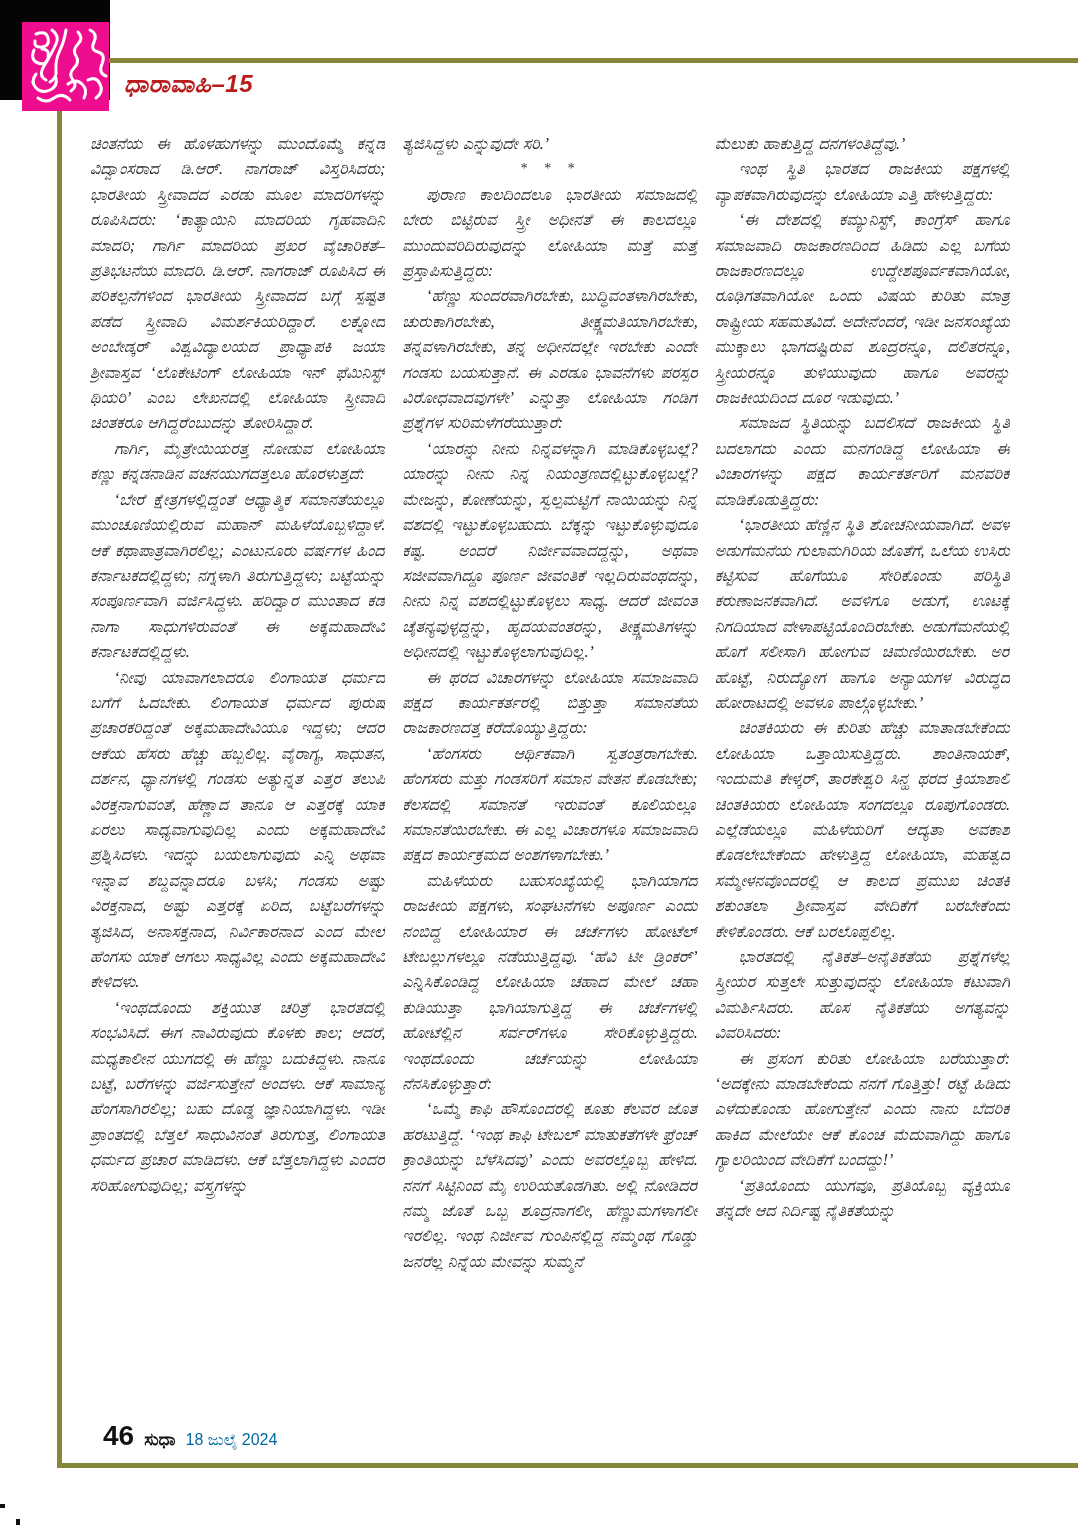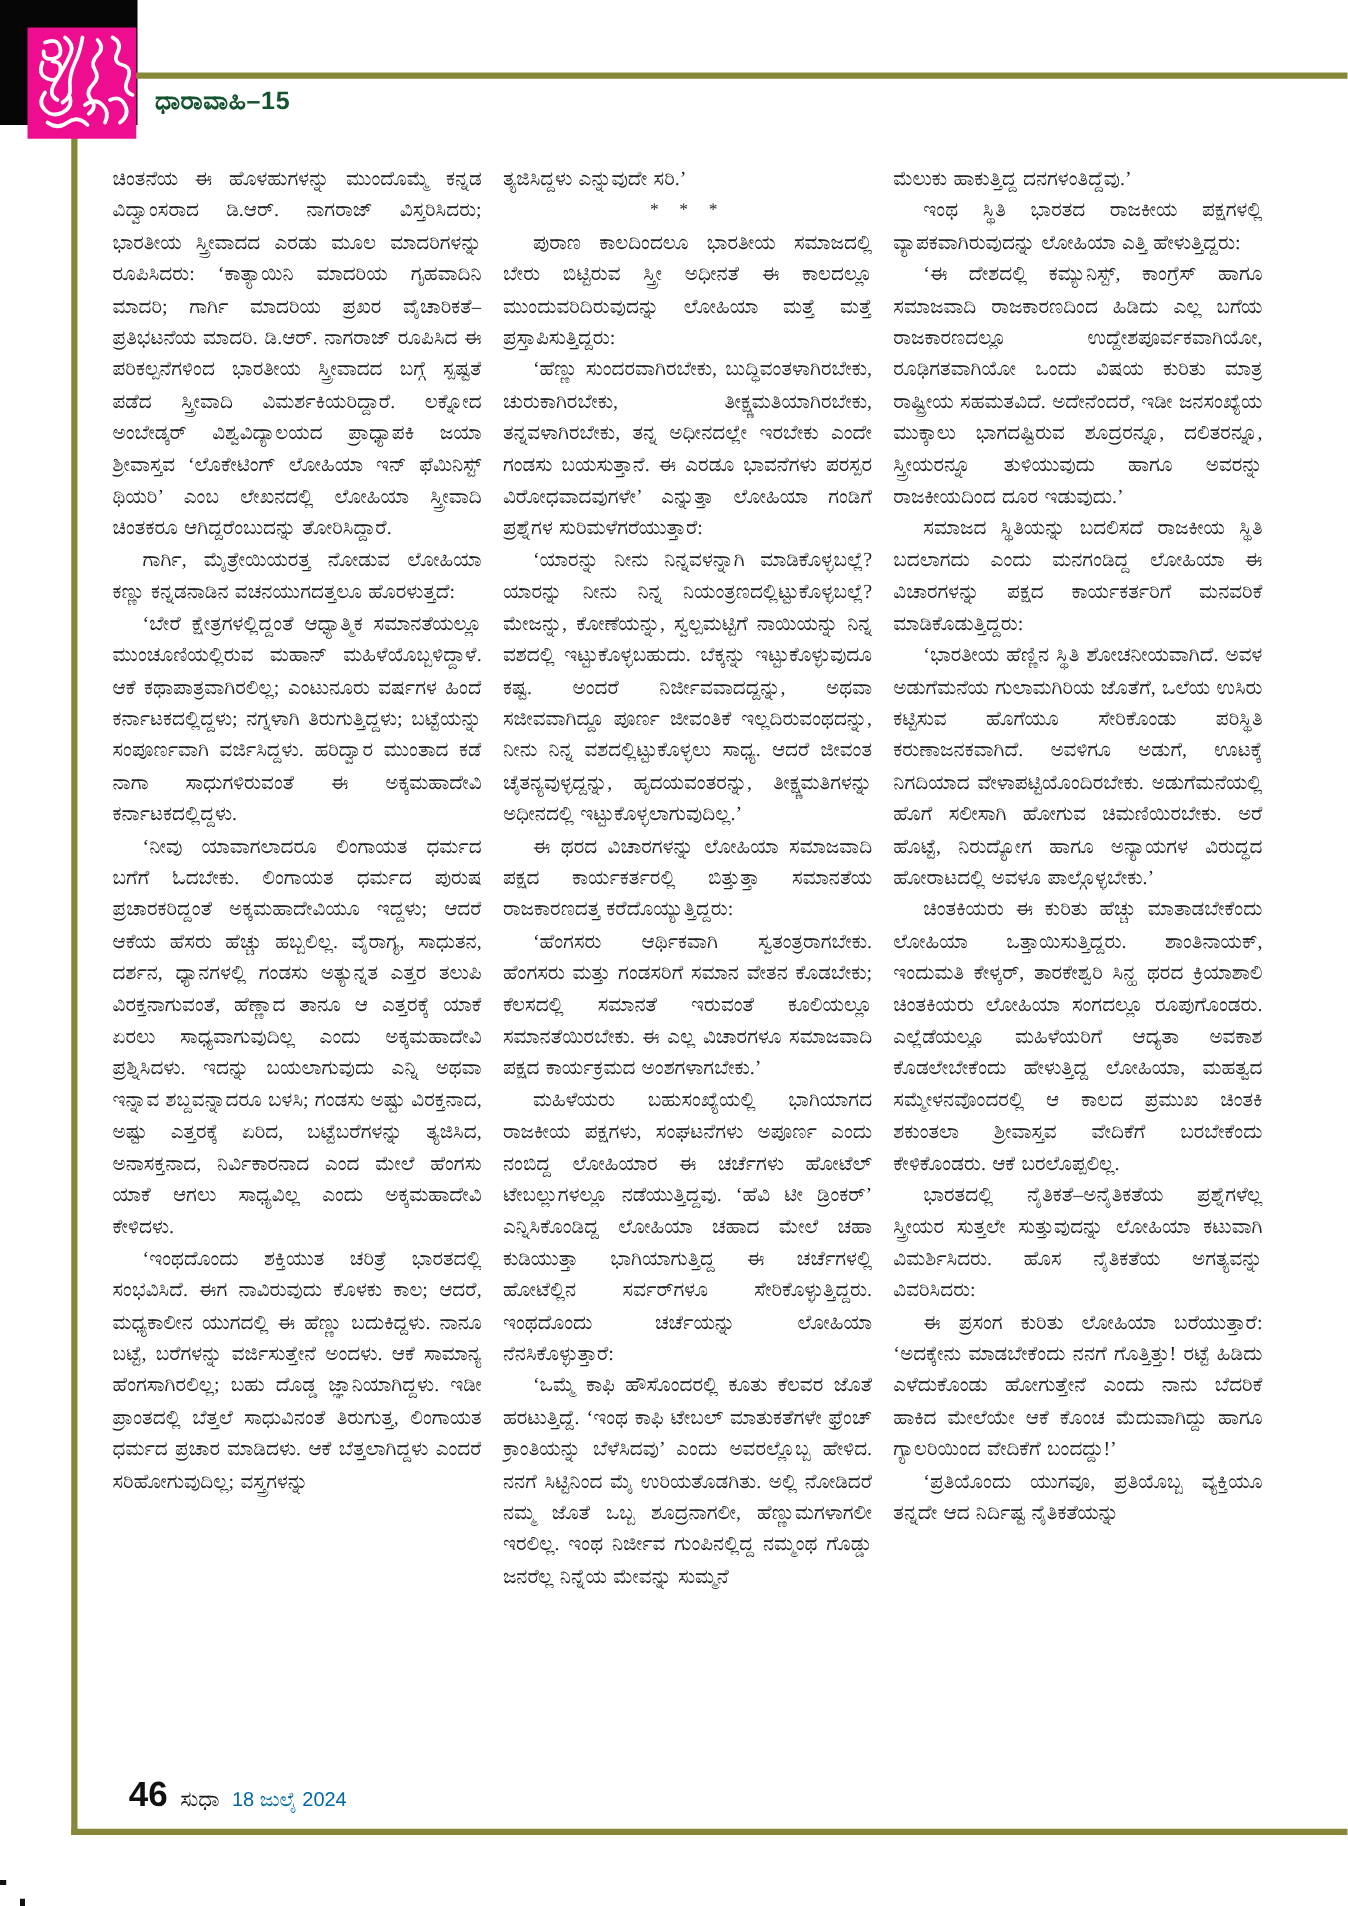--- a/index.html
+++ b/index.html
@@ -29,45 +29,45 @@
     background:var(--olive);
   }
   .logo{
     position:absolute; left:22px; top:22px; width:87px; height:89px;
     background:var(--pink); z-index:3;
   }
   .logo svg{display:block; width:100%; height:100%;}
   .page-title{
     position:absolute; left:124px; top:70px;
     font-family:"Liberation Sans","DejaVu Sans",sans-serif;
-    font-size:20px; font-weight:bold; color:#14532d; letter-spacing:.5px;
+    font-size:24px; font-weight:bold; color:#b91c1c; letter-spacing:.5px;font-style:italic;
   }
   .columns{
     position:absolute; left:90px; top:131px; width:920px; height:1280px;
     display:flex; gap:17px; overflow:hidden;
   }
   .col{
     flex:1 1 0; overflow:hidden;
   }
   .para{
     font-size:16px; line-height:25.4px; text-align:justify;
-    color:var(--ink); word-spacing:1px;
+    color:var(--ink); word-spacing:1px;font-style:italic;
   }
   .para.indent{text-indent:24px;}
   .para.separator{
     text-align:center; text-indent:0; letter-spacing:6px;
     font-size:14px; line-height:25.4px; color:#333;
   }
   .footer{
     position:absolute; left:103px; top:1420px;
     font-family:"Liberation Sans","DejaVu Sans",sans-serif;
     display:flex; align-items:baseline; gap:10px;
   }
   .folio-number{font-size:28px; font-weight:bold; color:#111;}
-  .folio-mag{font-size:17px; font-weight:normal; color:#161616;}
+  .folio-mag{font-size:17px; font-weight:bold; color:#161616;}
   .folio-date{font-size:16px; color:#0369a1;}
   .reg-mark{position:absolute; background:#111;}
   .reg-mark.m1{left:0; top:1504px; width:5px; height:4px;}
   .reg-mark.m2{left:16px; top:1519px; width:4px; height:6px;}
 </style>
 </head>
 <body>
 
 <div class="corner-black"></div>
 <div class="top-rule"></div>

